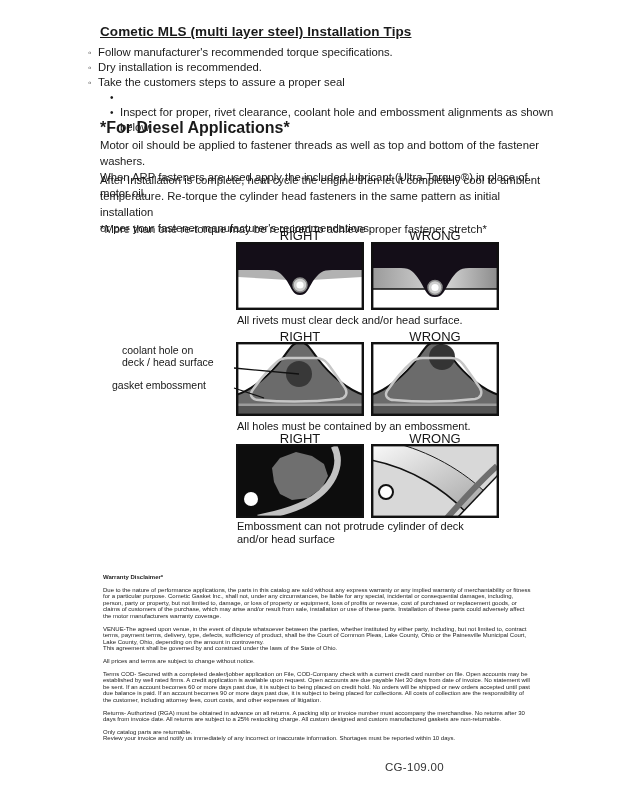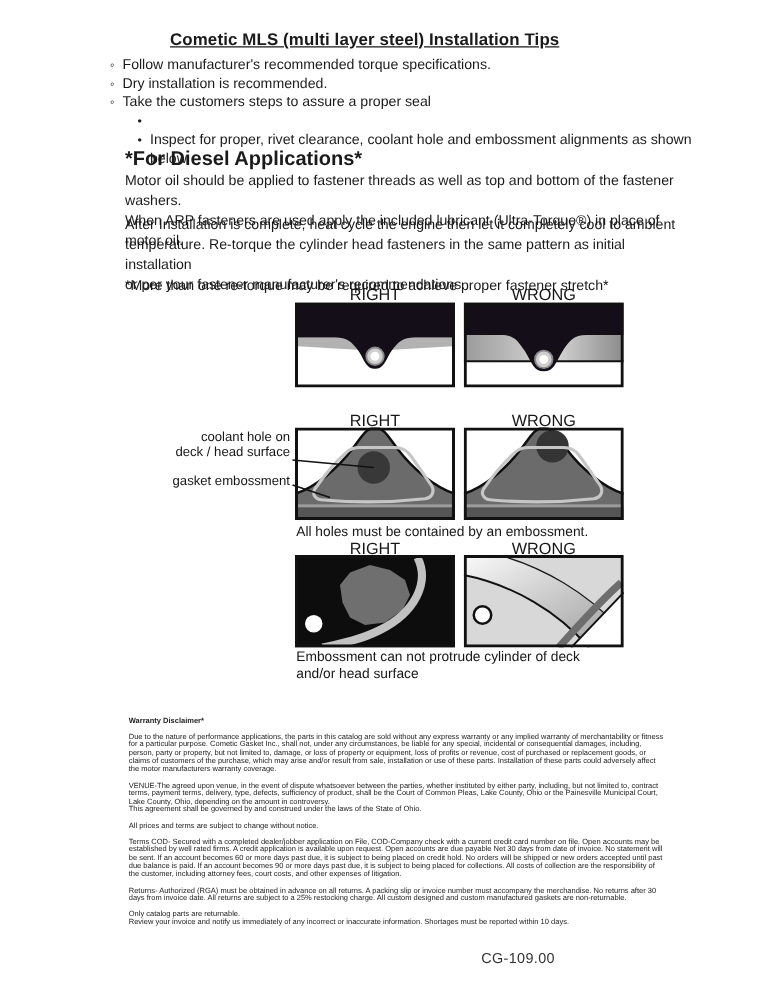--- a/index.html
+++ b/index.html
@@ -1,28 +1,28 @@
 <!DOCTYPE html>
 <html><head>
 <meta charset="utf-8">
 <style>
   html,body{margin:0;padding:0;background:#ffffff;}
   .page{position:relative;width:618px;height:800px;background:#ffffff;overflow:hidden;
         font-family:"Liberation Sans","DejaVu Sans",sans-serif;color:#1a1a1a;}
   .abs{position:absolute;}
-  .doc-title{font-size:13.5px;font-weight:bold;text-decoration:underline;letter-spacing:.1px;margin-left:36px;}
+  .doc-title{font-size:13.5px;font-weight:bold;text-decoration:underline;letter-spacing:.1px;}
   .bullet-row{display:flex;align-items:flex-start;font-size:11.3px;line-height:15px;}
   .bullet-row .marker{width:10px;flex:0 0 10px;font-size:10px;line-height:15px;}
   .sub{margin-left:22px;}
   .section-heading{font-size:16px;font-weight:bold;}
   .para{font-size:11.3px;line-height:16px;white-space:pre-line;}
   .diag-header{font-size:13px;width:128px;text-align:center;color:#161616;}
   .diag-caption{font-size:11px;line-height:13px;color:#161616;white-space:pre-line;}
   .panel{border:0;display:block;}
-  .callout{font-size:10.5px;line-height:11.5px;text-align:right;white-space:pre-line;color:#161616;}
+  .callout{font-size:10.5px;line-height:11.5px;text-align:left;white-space:pre-line;color:#161616;}
   .warranty{font-size:6px;line-height:6.6px;color:#222;width:430px;}
   .warranty .whead{font-weight:bold;margin-bottom:6px;}
   .warranty p{margin:0 0 6px 0;white-space:pre-line;}
   .pagenum{font-size:11.5px;color:#333;letter-spacing:.3px;}
 </style>
 </head>
 <body>
 
 <div class="page">
 
@@ -81,20 +81,21 @@
     </defs>
     <rect x="0" y="0" width="128" height="68" fill="#ffffff"></rect>
     <rect x="0" y="26" width="128" height="21" fill="url(#gradB)"></rect>
     <line x1="0" y1="47" x2="128" y2="47" stroke="#111111" stroke-width="1.5"></line>
     <path d="M0,0 H128 V26 H98 C88,26 85,30 79,39 C73,49 72,55 64,55 C56,55 55,49 49,39 C43,30 40,26 30,26 H0 Z" fill="#140e18"></path>
     <circle cx="64" cy="45.5" r="7" fill="#cfcfcf" stroke="#8a8a8a" stroke-width="1.5"></circle>
     <circle cx="64" cy="45.5" r="3.6" fill="#ffffff"></circle>
     <rect x="1.2" y="1.2" width="125.6" height="65.6" fill="none" stroke="#111111" stroke-width="2.4"></rect>
   </svg>
 
+  <div class="abs diag-caption" style="left:237px;top:314px;width:300px;">All rivets must clear deck and/or head surface.</div>
 
   <div class="abs diag-header" style="left:236px;top:329px;">RIGHT</div>
   <div class="abs diag-header" style="left:371px;top:329px;">WRONG</div>
 
   <div class="abs callout" style="right:386px;top:345px;width:110px;">coolant hole on
 deck / head surface</div>
   <div class="abs callout" style="right:386px;top:380px;width:120px;">gasket embossment</div>
 
   <svg class="abs panel" style="left:236px;top:342px;" width="128" height="74" viewBox="0 0 128 74">
     <rect x="0" y="0" width="128" height="74" fill="#ffffff"></rect>

